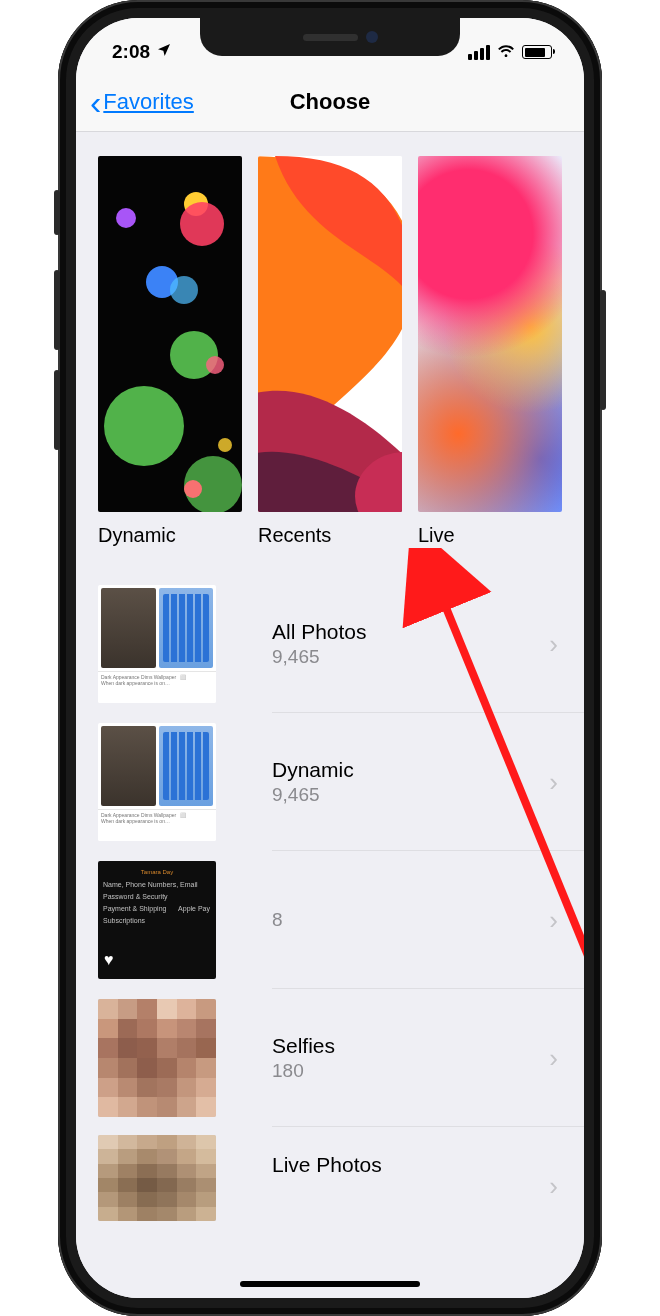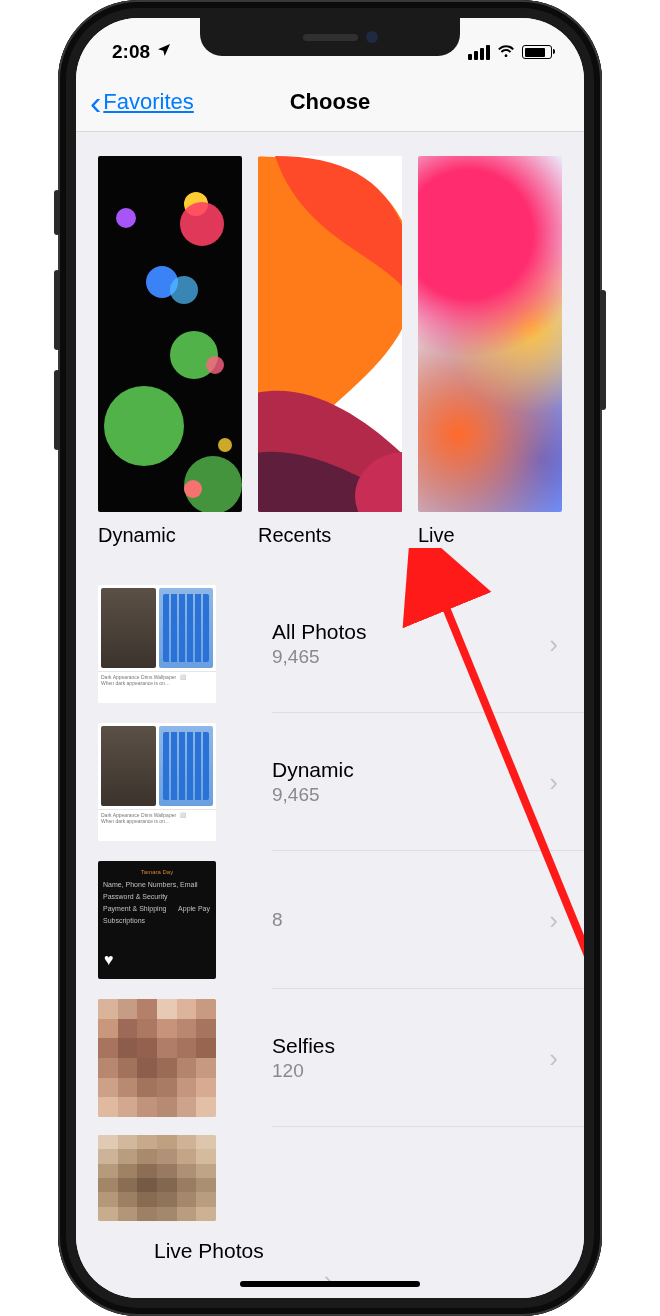--- a/index.html
+++ b/index.html
@@ -92,21 +92,21 @@
   radial-gradient(circle at 35% 22%, #ff2d6f 0%, #ff2d6f 22%, transparent 42%),
   radial-gradient(circle at 78% 48%, #ffbf3a 0%, transparent 40%),
   radial-gradient(circle at 28% 78%, #ff6a2a 0%, transparent 45%),
   radial-gradient(circle at 85% 85%, #3666ff 0%, transparent 55%),
   linear-gradient(180deg,#eaf0ff 0%, #dbe8ff 100%);
 }
 
 .album-list { background:#efeff4; }
 .album-row { display:flex; align-items:center; padding:0 22px; height:138px; cursor:pointer; position:relative; }
 .album-row::after { content:""; position:absolute; left:196px; right:0; bottom:0; height:1px; background:#dedee2; }
-.album-row.last { height: 110px; align-items:flex-start; padding-top:8px;flex-direction:column; }
+.album-row.last { height: 110px; align-items:flex-start; padding-top:8px; }
 .album-row.last::after { display:none; }
 .thumb { width:118px; height:118px; background:#ccc; border-radius:2px; flex-shrink:0; overflow:hidden; }
 .album-info { flex:1; margin-left:56px; display:flex; flex-direction:column; justify-content:center; }
 .album-name { font-size:21px; color:#000; margin-bottom:2px; }
 .album-count { font-size:19px; color:#8a8a8e; }
 .chevron-right { color:#c4c4c8; font-size:26px; font-weight:300; margin-right:4px; }
 
 
 .th-dual { background:#fff; display:flex; flex-direction:column; font-size:5px; color:#777; }
 .th-dual .ph-row { flex:1; display:flex; gap:3px; padding:3px; }
@@ -291,21 +291,21 @@
               <span style="background:#d6ab92"></span>
             <span style="background:#e0b9a1"></span>
               <span style="background:#d2a88f"></span>
               <span style="background:#c0937a"></span>
               <span style="background:#b78a72"></span>
               <span style="background:#cda48b"></span>
               <span style="background:#e3bfa7"></span>
           </div>
           <div class="album-info">
             <div class="album-name">Selfies</div>
-            <div class="album-count">120</div>
+            <div class="album-count">180</div>
           </div>
           <span class="chevron-right">›</span>
         </div>
 
         <div class="album-row last">
           <div class="thumb th-blur" style="height:86px">
             <span style="background:#e0cab3"></span>
               <span style="background:#d2b89d"></span>
               <span style="background:#c7a98c"></span>
               <span style="background:#bfa081"></span>

